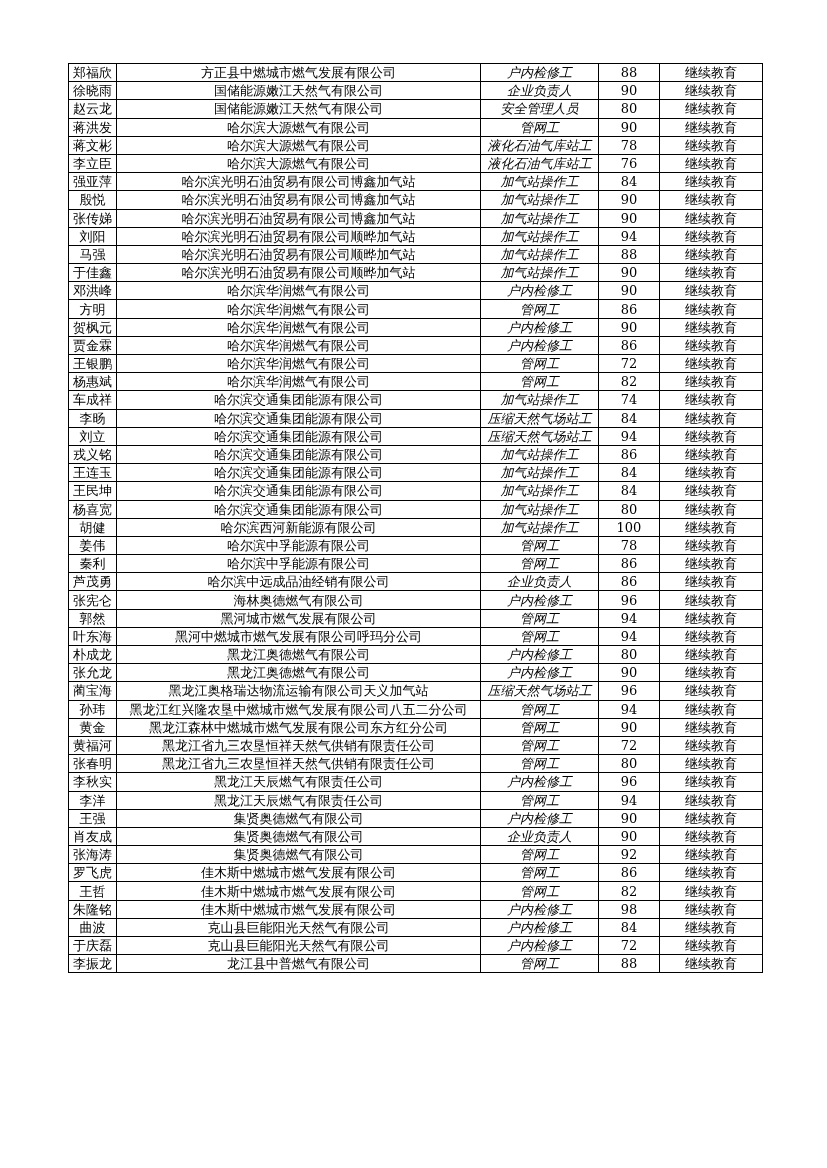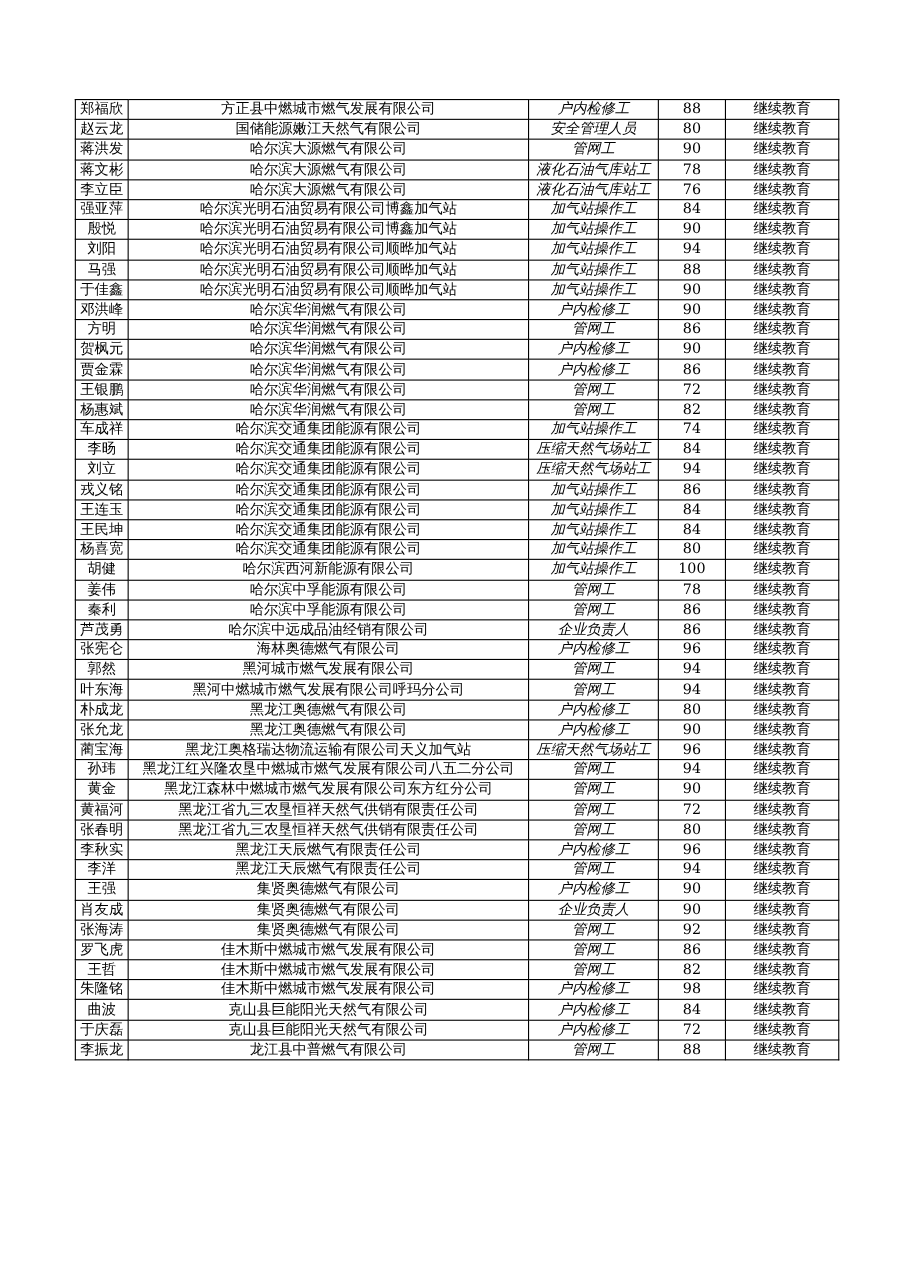--- a/index.html
+++ b/index.html
@@ -10,21 +10,21 @@
   body {
     width: 827px;
     height: 1168px;
     position: relative;
     font-family: "DejaVu Serif", "Liberation Serif", serif;
     color: #000000;
   }
   table.roster {
     position: absolute;
     left: 68px;
-    top: 90px;
+    top: 63px;
     width: 689px;
     table-layout: fixed;
     border-collapse: collapse;
   }
   table.roster td {
     border: 1.5px solid #000000;
     height: 17.2px;
     padding: 0;
     text-align: center;
     vertical-align: middle;
@@ -46,20 +46,27 @@
   <table class="roster">
     <tbody>
         <tr>
           <td class="c0">郑福欣</td>
           <td class="c1">方正县中燃城市燃气发展有限公司</td>
           <td class="c2">户内检修工</td>
           <td class="c3">88</td>
           <td class="c4">继续教育</td>
         </tr>
         <tr>
+          <td class="c0">徐晓雨</td>
+          <td class="c1">国储能源嫩江天然气有限公司</td>
+          <td class="c2">企业负责人</td>
+          <td class="c3">90</td>
+          <td class="c4">继续教育</td>
+        </tr>
+        <tr>
           <td class="c0">赵云龙</td>
           <td class="c1">国储能源嫩江天然气有限公司</td>
           <td class="c2">安全管理人员</td>
           <td class="c3">80</td>
           <td class="c4">继续教育</td>
         </tr>
         <tr>
           <td class="c0">蒋洪发</td>
           <td class="c1">哈尔滨大源燃气有限公司</td>
           <td class="c2">管网工</td>
@@ -82,20 +89,27 @@
         </tr>
         <tr>
           <td class="c0">强亚萍</td>
           <td class="c1">哈尔滨光明石油贸易有限公司博鑫加气站</td>
           <td class="c2">加气站操作工</td>
           <td class="c3">84</td>
           <td class="c4">继续教育</td>
         </tr>
         <tr>
           <td class="c0">殷悦</td>
+          <td class="c1">哈尔滨光明石油贸易有限公司博鑫加气站</td>
+          <td class="c2">加气站操作工</td>
+          <td class="c3">90</td>
+          <td class="c4">继续教育</td>
+        </tr>
+        <tr>
+          <td class="c0">张传娣</td>
           <td class="c1">哈尔滨光明石油贸易有限公司博鑫加气站</td>
           <td class="c2">加气站操作工</td>
           <td class="c3">90</td>
           <td class="c4">继续教育</td>
         </tr>
         <tr>
           <td class="c0">刘阳</td>
           <td class="c1">哈尔滨光明石油贸易有限公司顺晔加气站</td>
           <td class="c2">加气站操作工</td>
           <td class="c3">94</td>

